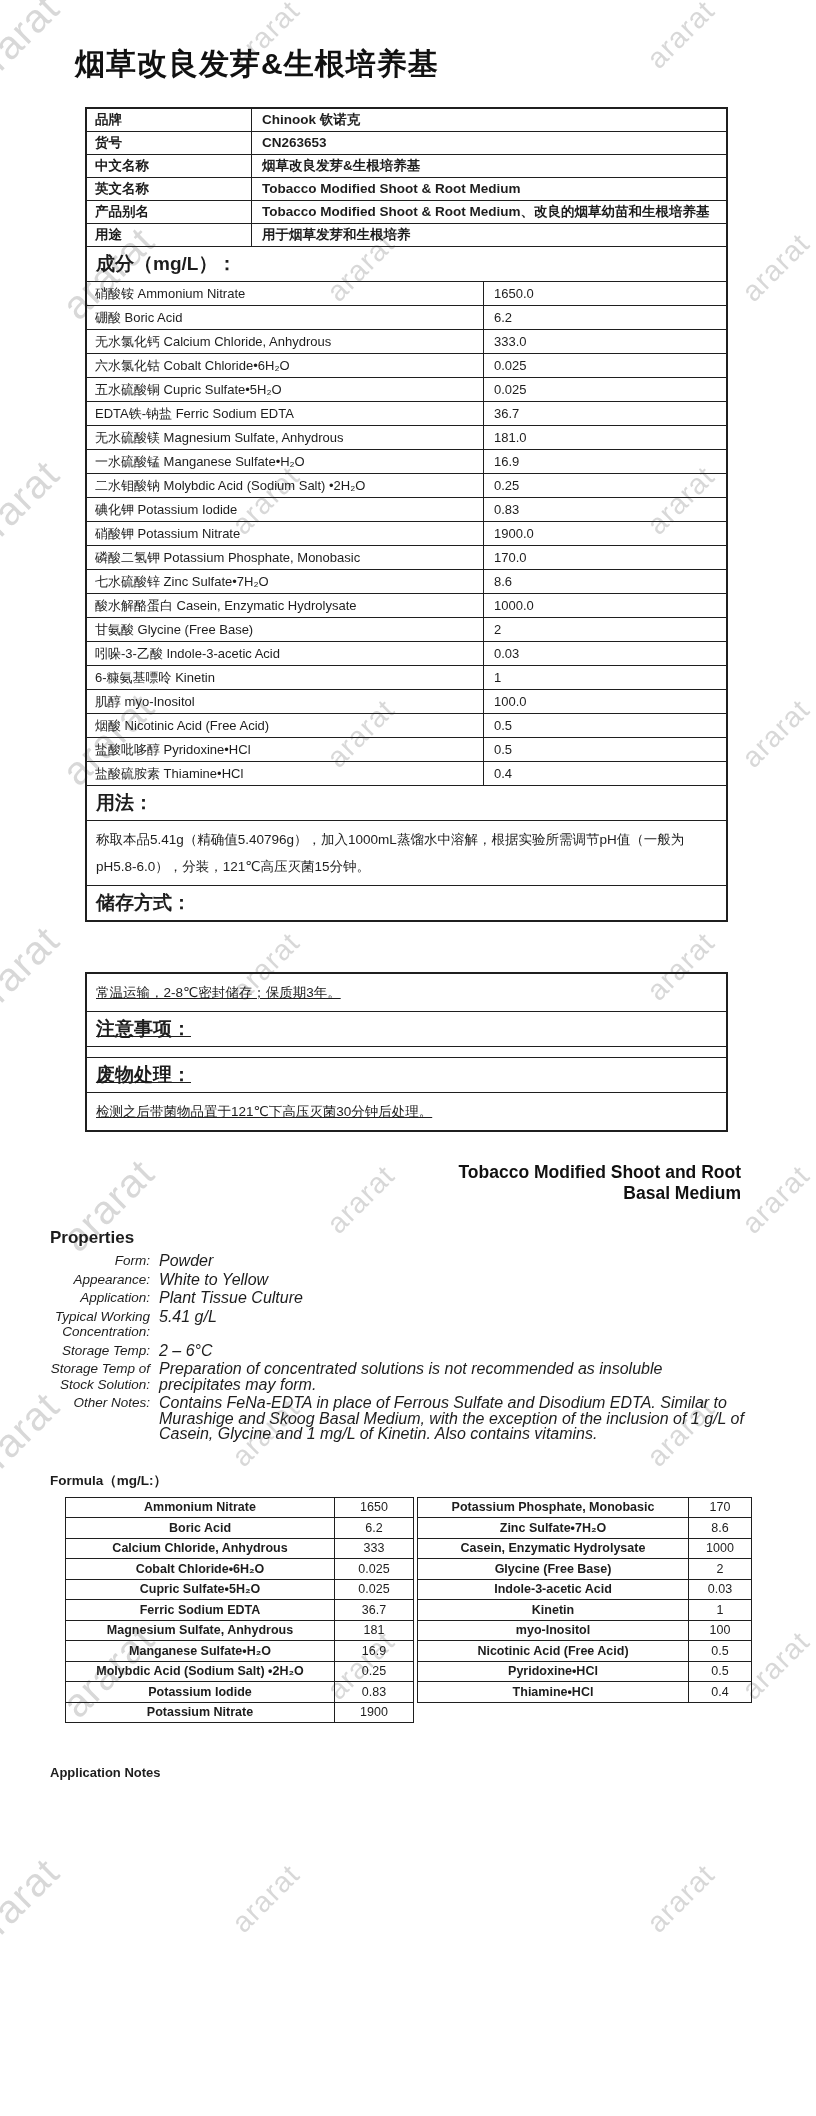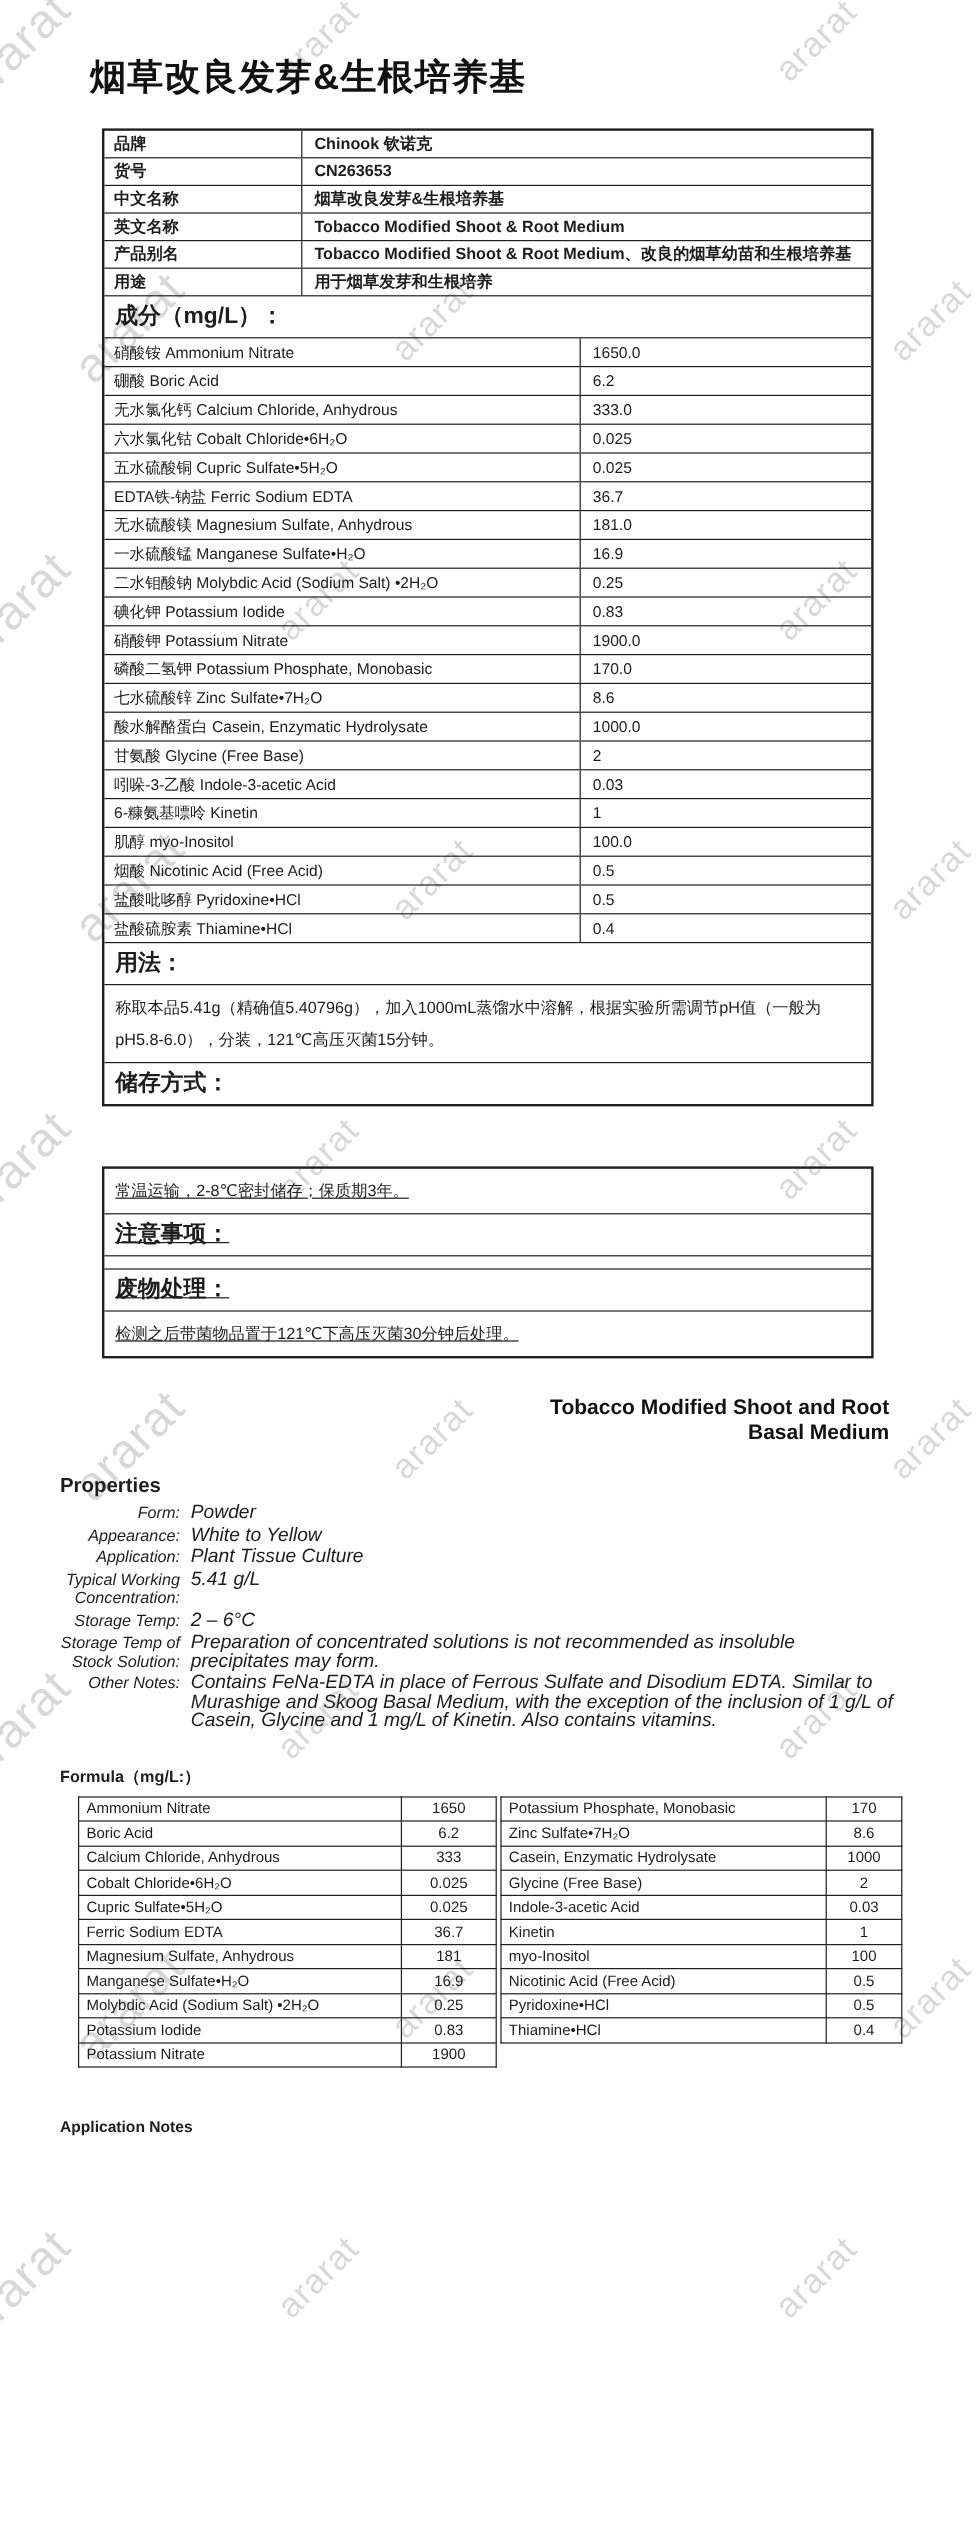--- a/index.html
+++ b/index.html
@@ -34,21 +34,21 @@
   .en{margin:30px 0 0 48px;width:707px;}
   .en-title{width:296px;margin-left:397px;text-align:right;font-weight:bold;font-size:17.5px;line-height:21px;color:#111;}
   .props-head{font-weight:bold;font-size:17px;margin:24px 0 5px 2px;}
   .prow{display:flex;margin-bottom:3px;font-style:italic;}
   .plabel{width:102px;flex:none;text-align:right;font-size:13.5px;line-height:15.5px;}
   .pvalue{margin-left:9px;font-size:16px;line-height:15.5px;max-width:586px;}
   .formula-head{font-weight:bold;font-size:13.5px;margin:30px 0 7px 2px;}
   .ftables{display:flex;align-items:flex-start;margin-left:17px;gap:3px;}
   table.ftable{border-collapse:collapse;}
   .ftable td{border:1px solid #1f1f1f;padding:1.5px 6px;font-size:12.5px;line-height:16.5px;}
-  .fname{text-align:left;}
+  .fname{text-align:center;font-weight:bold;}
   .ftable.fleft .fname{width:256px;}
   .ftable.fleft .fval{width:66px;text-align:center;}
   .ftable.fright .fname{width:258px;}
   .ftable.fright .fval{width:50px;text-align:center;}
   .app-block{margin-top:42px;margin-left:2px;}
   .app-head{font-weight:bold;font-size:13px;line-height:16px;}
   .app-line{font-size:13px;line-height:16px;}
 </style>
 </head>
 <body>

